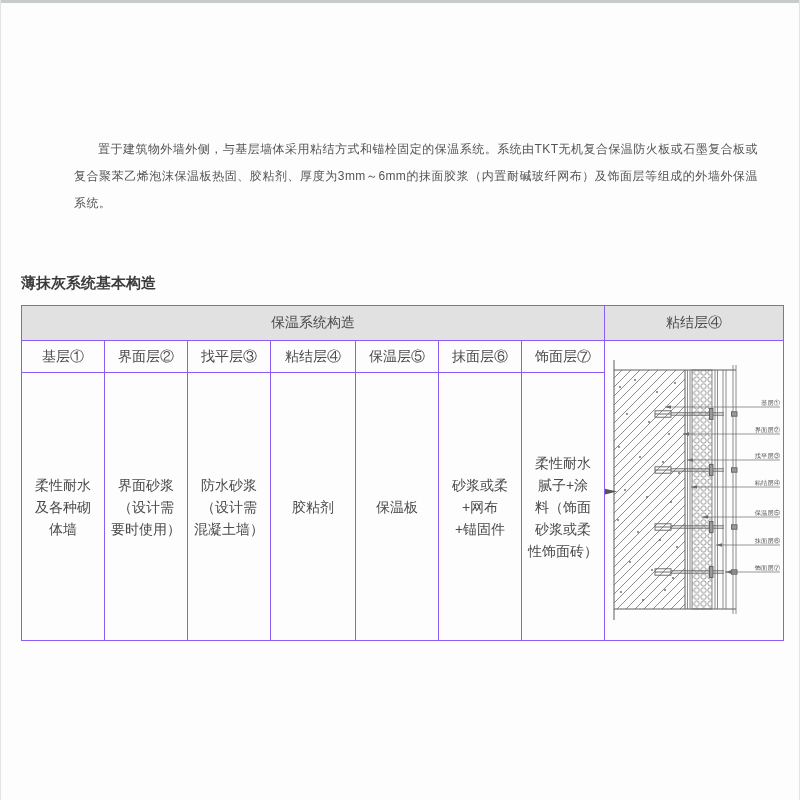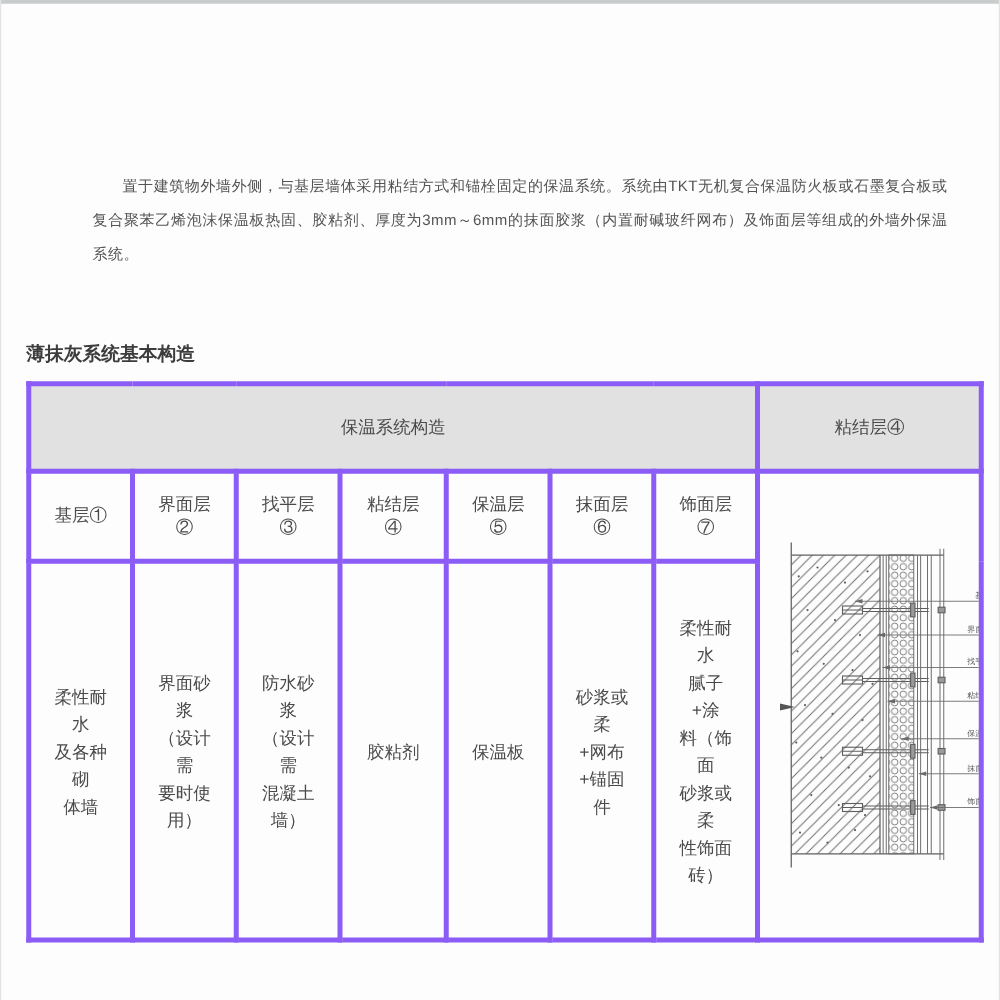--- a/index.html
+++ b/index.html
@@ -19,22 +19,22 @@
   }
   .table-title {
     position:absolute; left:21px; width:762px; top:274px;
     font-size:15px; font-weight:bold; color:#3c3c3c;
   }
   table.main {
     position:absolute; left:21px; top:305px; width:762px;
     border-collapse:collapse; table-layout:fixed;
   }
   table.main td {
-    border:4px solid #8b5cf6; text-align:center; vertical-align:middle;
-    font-size:14px; color:#4a4a4a; padding:16px; overflow:hidden;
+    border:1px solid #8b5cf6; text-align:center; vertical-align:middle;
+    font-size:14px; color:#4a4a4a; padding:0; overflow:hidden;
   }
   td.ghead { background:#e1e1e1; height:34px; color:#3e3e3e; }
   td.chead { height:31px; }
   td.dcell { height:267px; white-space:pre-line; line-height:22px; }
   td.diagram-cell { vertical-align:top; background:#fdfdfd; }
   .diag-svg { display:block; margin:0; }
 </style>
 </head>
 <body>
 

